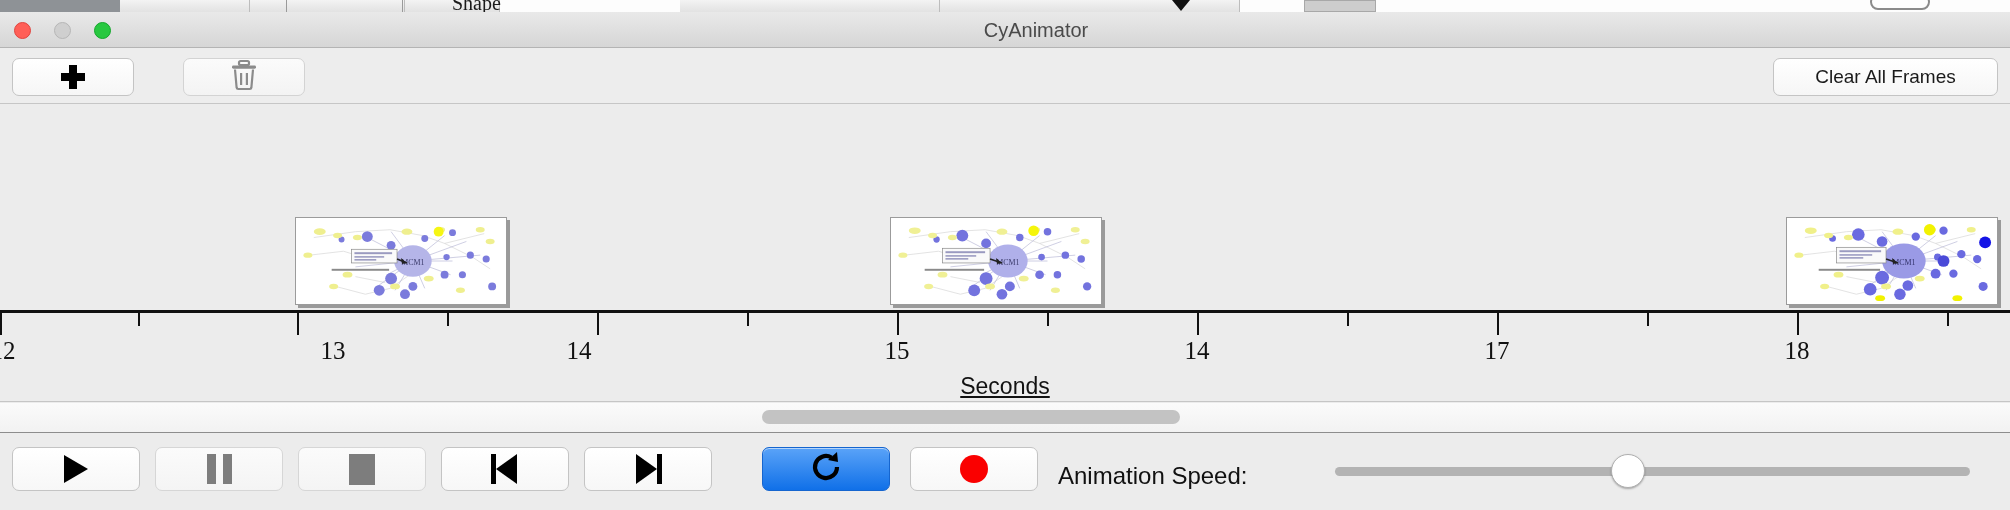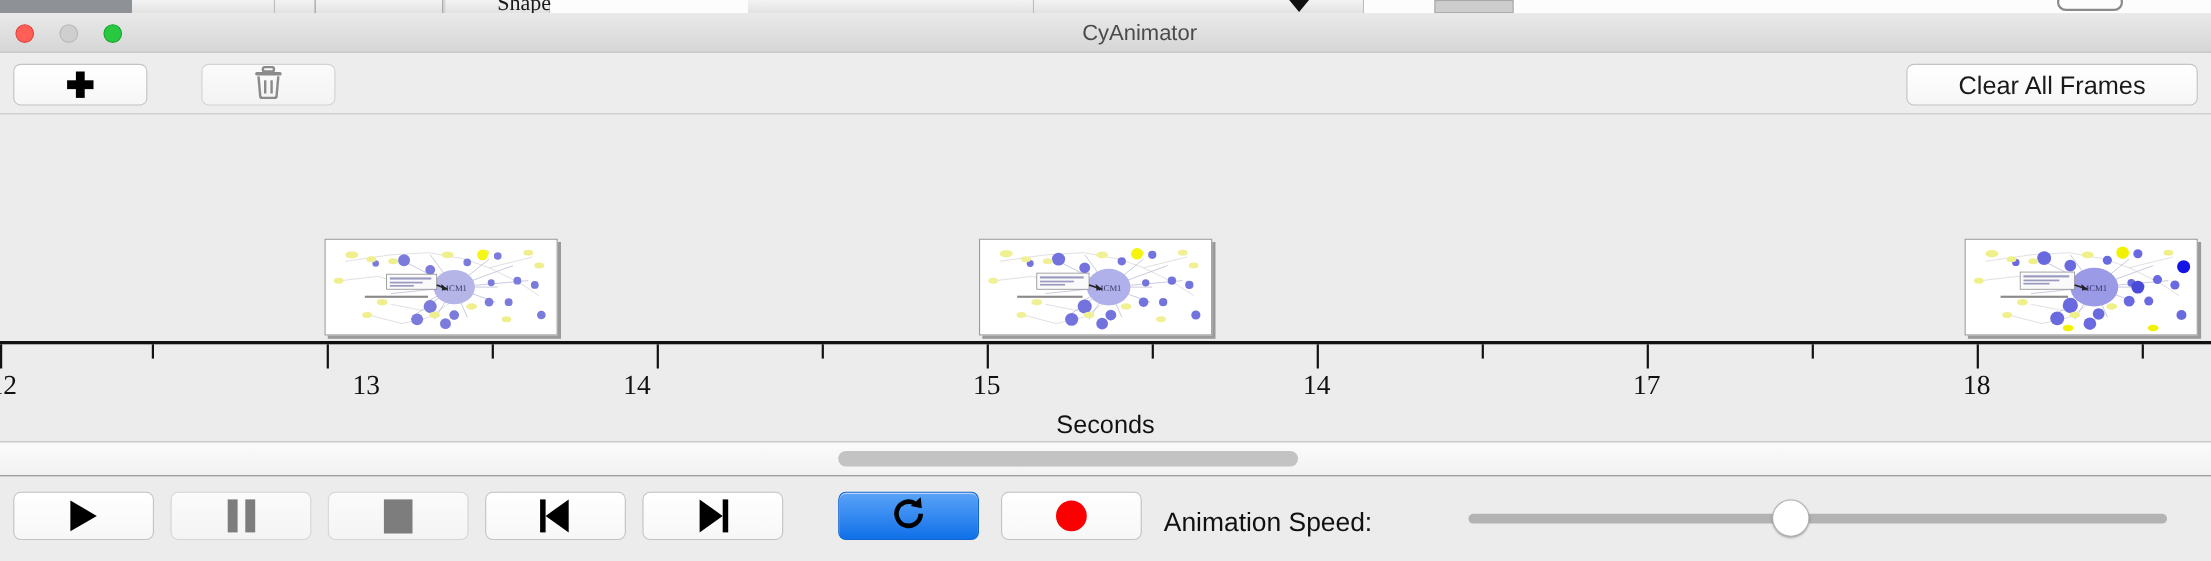--- a/index.html
+++ b/index.html
@@ -130,22 +130,22 @@
     cursor: default;
   }
   .btn-dim {
     background: linear-gradient(#fbfbfb, #f3f3f3);
     border: 1px solid #d3d3d3;
   }
   .btn-add   { top: 10px; left: 12px;  width: 122px; height: 38px; }
   .btn-del   { top: 10px; left: 183px; width: 122px; height: 38px; }
   .btn-clear {
     top: 10px; right: 12px;
-    width: 265px; height: 38px;
-    font-size: 23px;
+    width: 225px; height: 38px;
+    font-size: 19px;
     color: #1a1a1a;
   }
   .plus-icon {
     position: relative;
     width: 26px; height: 26px;
   }
   .plus-icon::before, .plus-icon::after {
     content: "";
     position: absolute;
     background: #000;
@@ -188,20 +188,21 @@
     transform: translateX(-50%);
     white-space: nowrap;
   }
   .axis-title {
     position: absolute;
     top: 268px;
     width: 2010px;
     text-align: center;
     font-size: 23px;
     color: #111;
+    text-decoration: underline;
   }
 
   
   .frame {
     position: absolute;
     top: 112px;
     width: 212px;
     height: 88px;
     background: #ffffff;
     border: 1px solid #9b9b9b;

